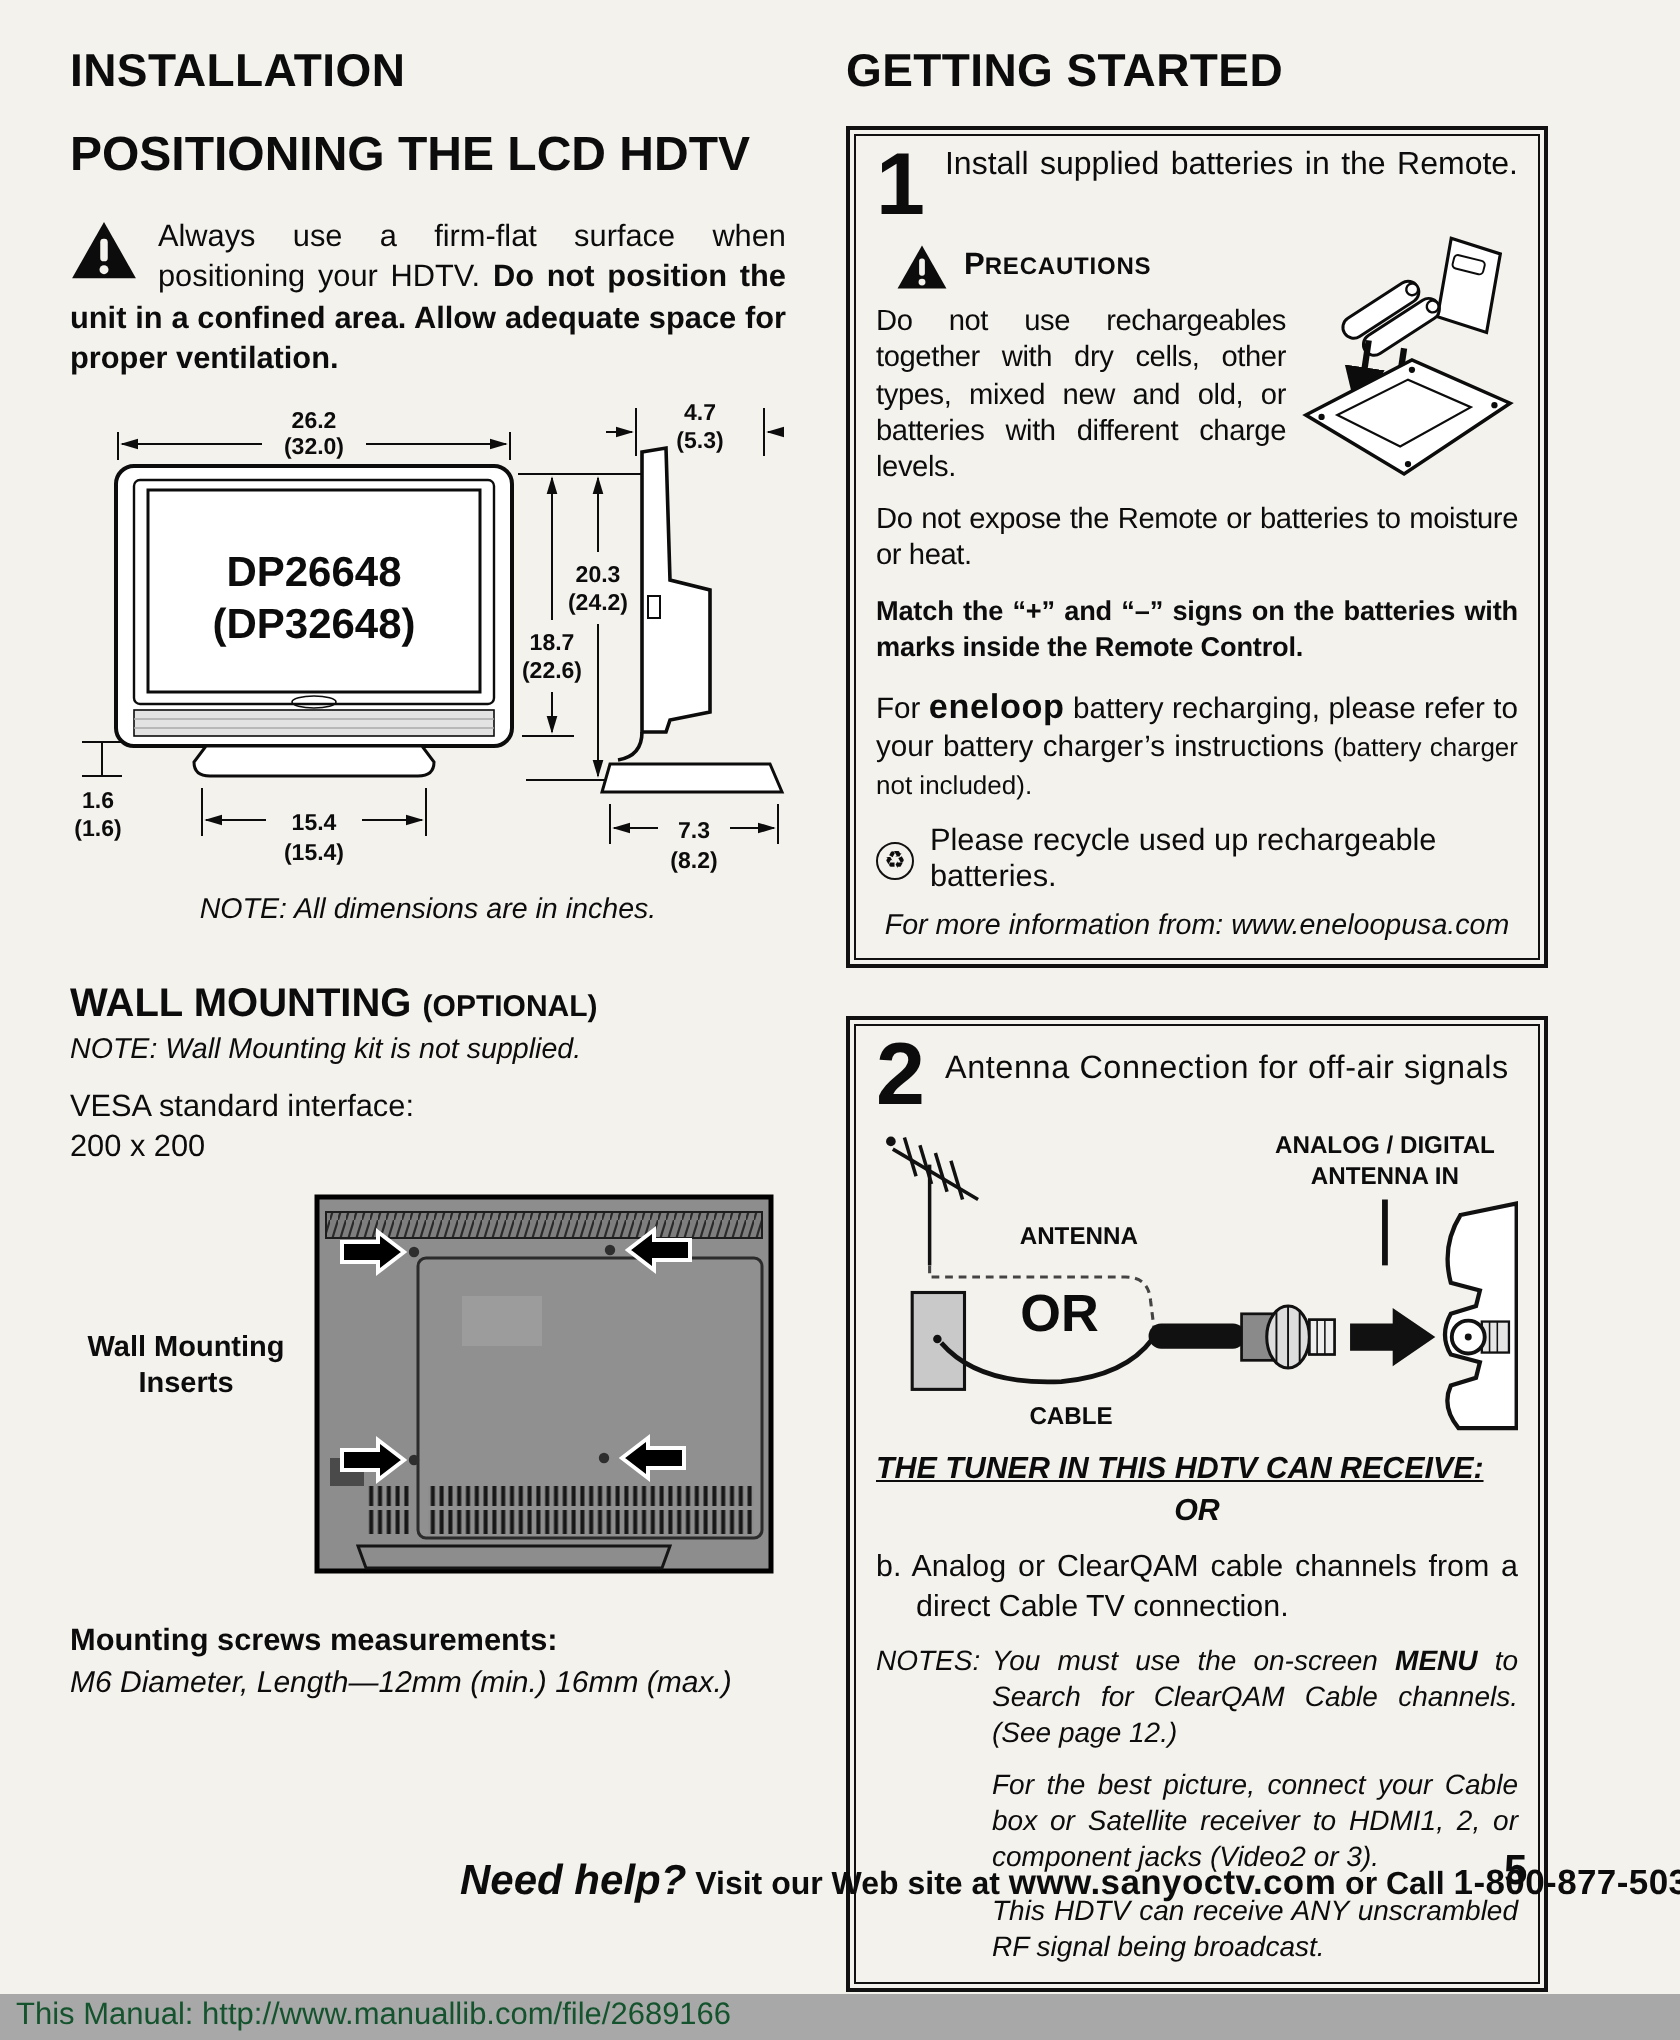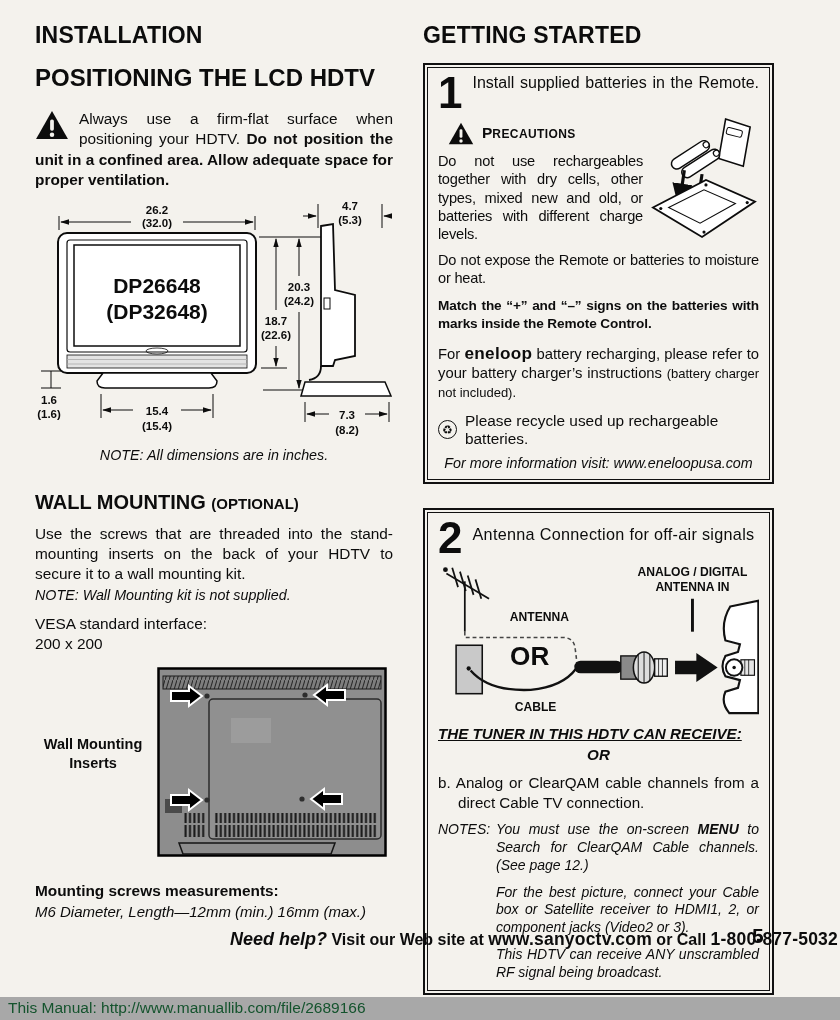--- a/index.html
+++ b/index.html
@@ -72,21 +72,21 @@
 
   .tuner-head { font-size:15.2px; font-weight:bold; font-style:italic; text-decoration:underline; margin-top:10px; }
   .item { font-size:15.2px; line-height:1.3; text-align:justify; margin-top:10px; padding-left:20px; text-indent:-20px; }
   .or-div { text-align:center; font-weight:bold; font-style:italic; font-size:15.2px; margin-top:4px; }
   .notes { display:flex; font-size:14px; font-style:italic; margin-top:8px; line-height:1.28; }
   .notes-label { width:58px; flex:none; }
   .notes-body { flex:1; text-align:justify; }
   .note-extra { font-size:14px; font-style:italic; margin:9px 0 0 58px; text-align:justify; line-height:1.28; }
 
   .footer-line { position:absolute; top:929px; left:230px; width:540px; text-align:center; white-space:nowrap; }
-  .nh { font-style:italic; font-weight:bold; font-size:18px;text-align:center; }
+  .nh { font-style:italic; font-weight:bold; font-size:21px;text-align:center; }
   .small-b { font-weight:bold; font-size:16px; }
   .big-b { font-weight:bold; font-size:17.5px; letter-spacing:0.2px;margin-top:20px; }
   .pgnum { position:absolute; top:924px; left:752px; font-size:21px; font-weight:bold; }
 
   .manual-bar { position:absolute; left:0; top:997px; width:840px; height:23px;
                 background:#a8a8a8; color:#14532d; font-size:15.5px; padding:2px 0 0 8px; }
 </style>
 </head>
 <body>
 
@@ -174,21 +174,20 @@
     <text class="dim" x="124" y="232">(15.4)</text>
     <text class="dim" x="314" y="221">7.3</text>
     <text class="dim" x="314" y="236">(8.2)</text>
   </svg>
   <div class="note-center">NOTE: All dimensions are in inches.</div>
 
   <div class="h2-wall">
     <span>WALL MOUNTING</span>
     <span class="suffix">(OPTIONAL)</span>
   </div>
-  <div class="body-para">Use the screws that are threaded into the stand-mounting inserts on the back of your HDTV to secure it to a wall mounting kit.</div>
   <div class="note-line">NOTE: Wall Mounting kit is not supplied.</div>
   <div class="vesa">
     <div>VESA standard interface:</div>
     <div>200 x 200</div>
   </div>
 
   <div class="wall-row">
     <div class="wall-label">
       <div>Wall Mounting</div>
       <div>Inserts</div>
@@ -279,21 +278,21 @@
       <div class="cond">Do not use rechargeables together with dry cells, other types, mixed new and old, or batteries with different charge levels.</div>
       <div class="cond">Do not expose the Remote or batteries to moisture or heat.</div>
       <div class="match">Match the “+” and “–” signs on the batteries with marks inside the Remote Control.</div>
       <div class="recharge"><span>For </span><span class="eneloop">eneloop</span><span> battery recharging, please refer to your battery charger’s instructions </span><span class="small">(battery charger not included).</span></div>
       <div class="recycle-line">
         <span class="recycle-ico">
             <span>♻</span>
           </span>
         <span>Please recycle used up rechargeable batteries.</span>
       </div>
-      <div class="info-line"><span>For more information visit:</span><span style="font-style:italic"> www.eneloopusa.com</span></div>
+      <div class="info-line"><span>For more information from:</span><span style="font-style:italic"> www.eneloopusa.com</span></div>
     </div>
   </div>
 
   <div class="box">
     <div class="box-inner">
       <div class="step-head">
         <div class="step-num">2</div>
         <div class="s2-head-text">Antenna Connection for off-air signals</div>
       </div>
 

